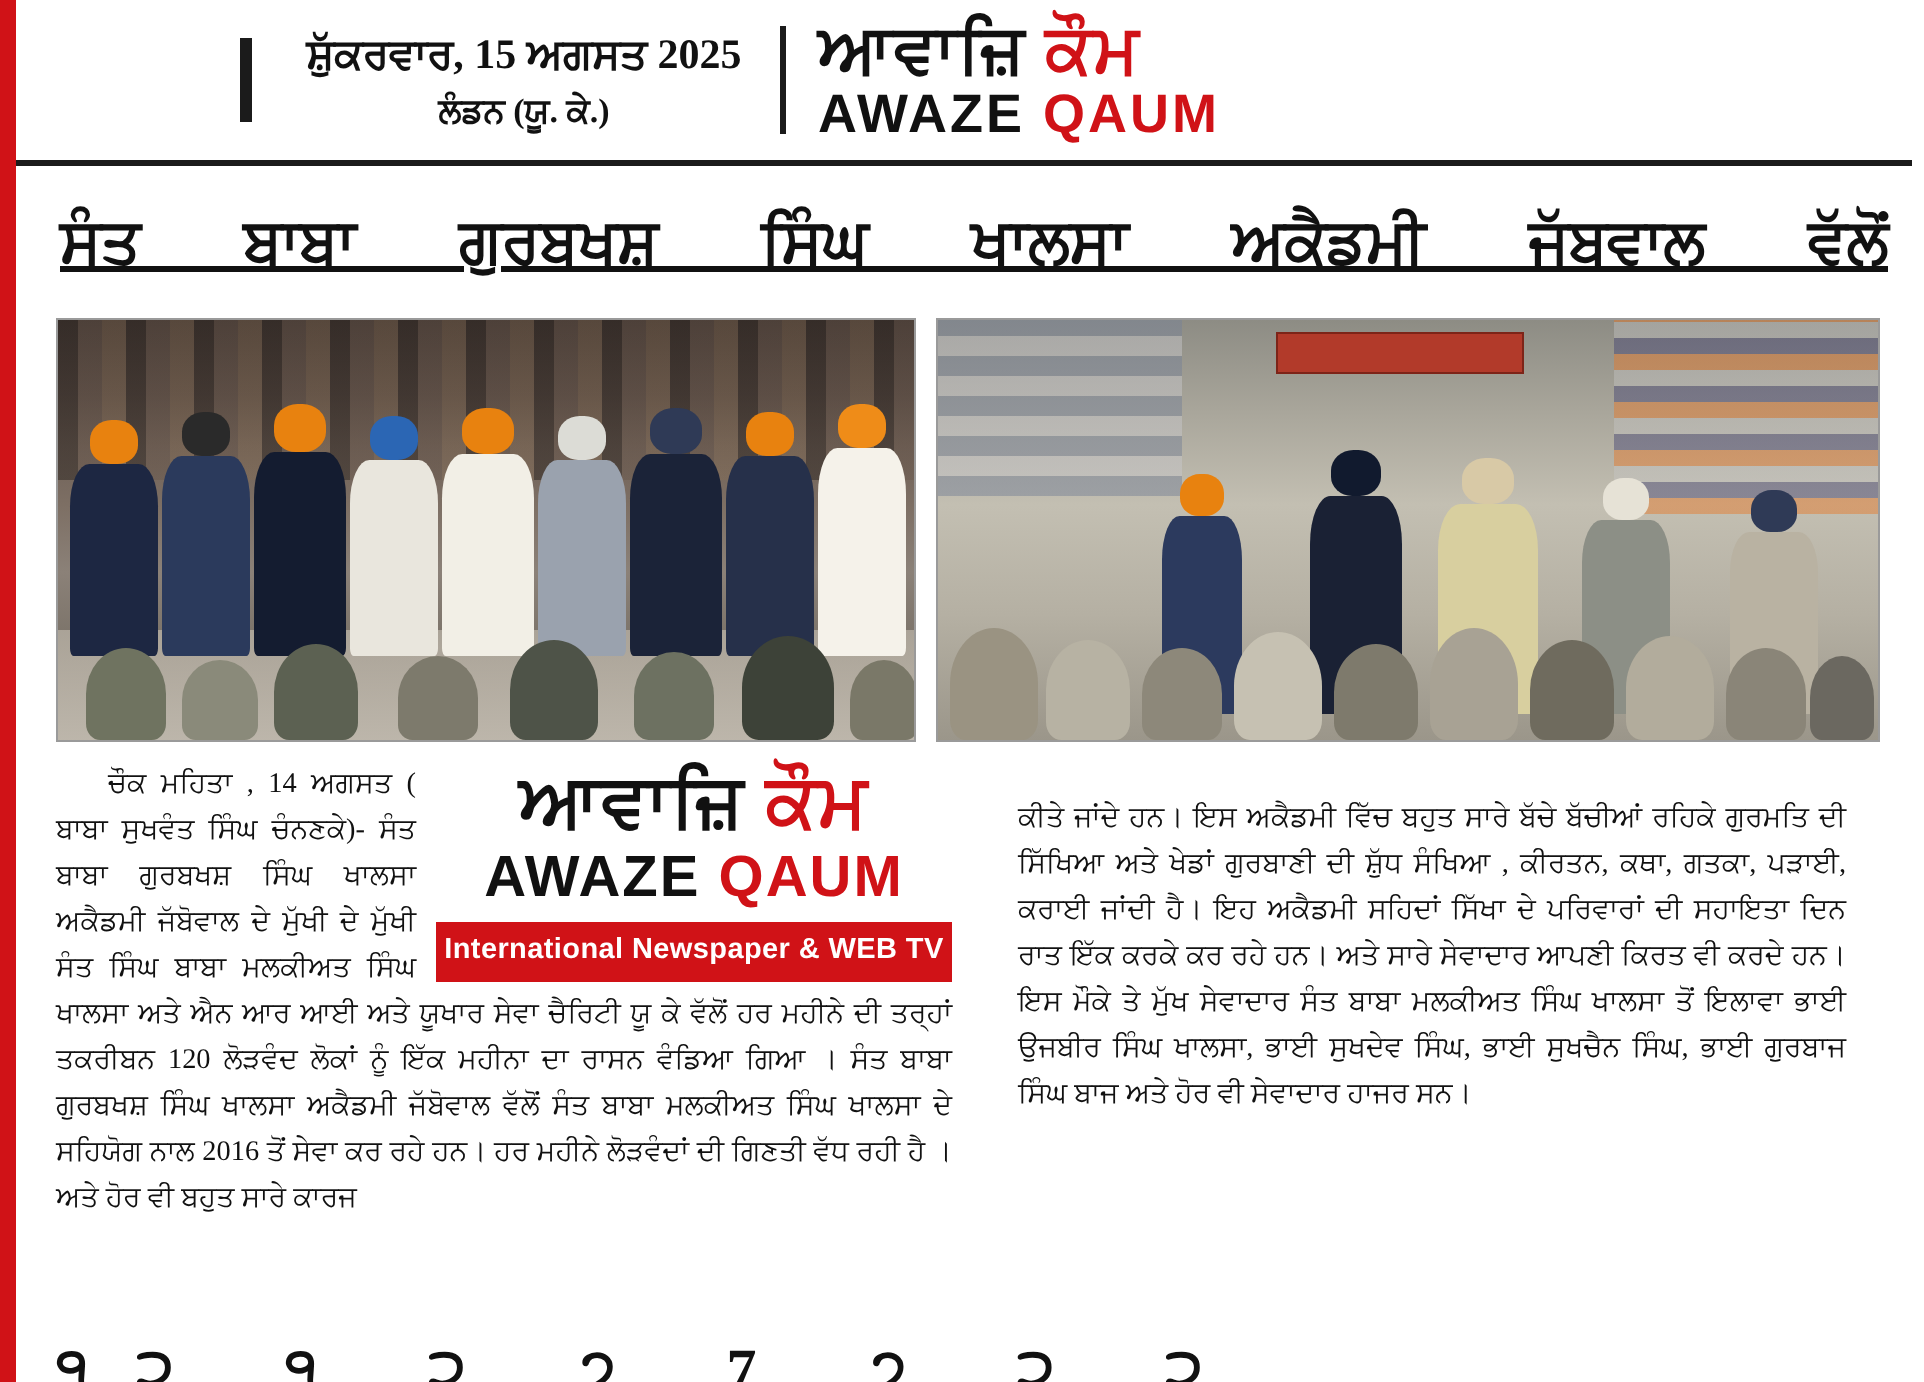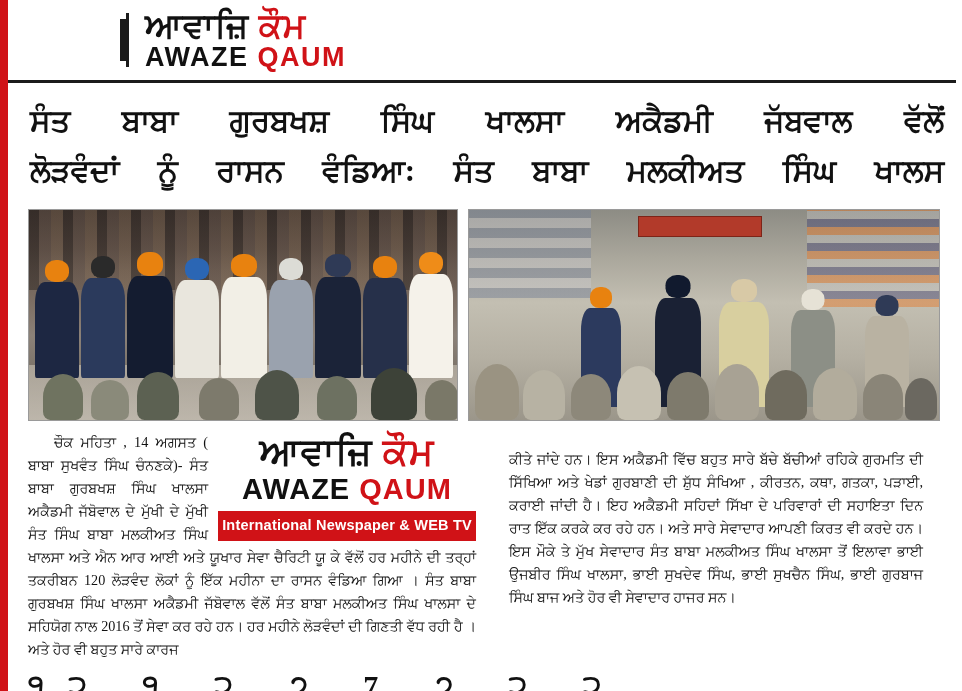--- a/index.html
+++ b/index.html
@@ -126,20 +126,21 @@
     font-size: 31px;
     font-weight: bold;
     line-height: 1.42;
     color: #111;
     letter-spacing: -0.2px;
   }
   .headline .l1 {
     display: block;
     text-align: justify;
     text-align-last: justify;
+    text-decoration: underline;
   }
   .headline .l2 {
     display: block;
     text-align: justify;
     text-align-last: justify;
     margin-top: 6px;
   }
 
   
   .photo-row {
@@ -297,36 +298,39 @@
 </head>
 <body>
 
 <div class="left-rail"></div>
 
 <div class="page">
 
   <div class="masthead">
     <div class="mast-divider"></div>
     <div class="mast-divider2"></div>
+    <div class="mast-date-wrap">
+      <div class="mast-date">ਸ਼ੁੱਕਰਵਾਰ, 15 ਅਗਸਤ 2025</div>
+      <div class="mast-place">ਲੰਡਨ (ਯੂ. ਕੇ.)</div>
+    </div>
     <div class="mast-divider3"></div>
     <div class="mast-logo">
       <div class="gur">
         <span class="blk">ਆਵਾਜ਼ਿ</span>
         <span class="red">ਕੌਮ</span>
       </div>
       <div class="rom">
         <span class="blk">AWAZE</span>
         <span class="red">QAUM</span>
       </div>
     </div>
   </div>
 
   <div class="headline">
     <span class="l1">ਸੰਤ ਬਾਬਾ ਗੁਰਬਖਸ਼ ਸਿੰਘ ਖਾਲਸਾ ਅਕੈਡਮੀ ਜੱਬਵਾਲ ਵੱਲੋਂ</span>
-    <span class="l2">ਲੋੜਵੰਦਾਂ ਨੂੰ ਰਾਸਨ ਵੰਡਿਆ: ਸੰਤ ਬਾਬਾ ਮਲਕੀਅਤ ਸਿੰਘ ਖਾਲਸ</span>
   </div>
 
   <div class="photo-row">
 
     <div class="photo left">
       <div class="p1-bg"></div>
       <div class="p1-wall"></div>
       <div class="p1-floor"></div>
       <div class="p1-people">
 

